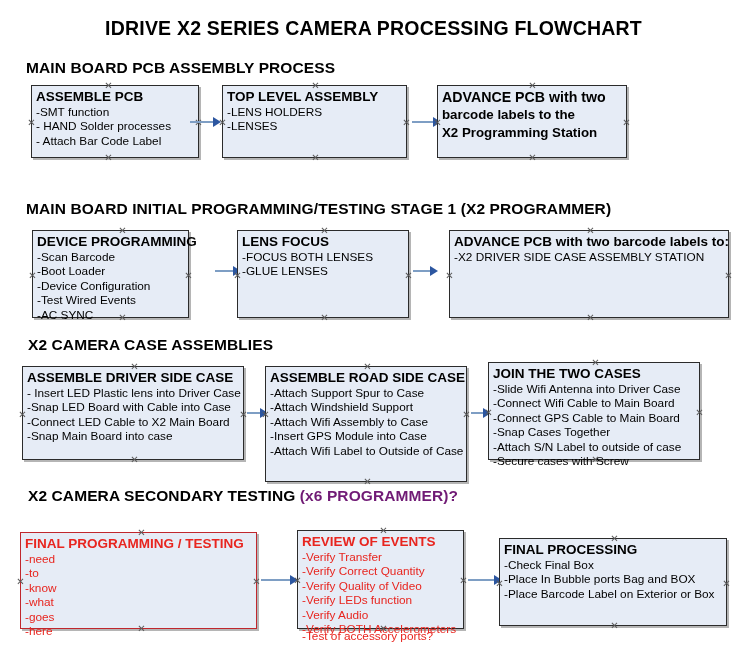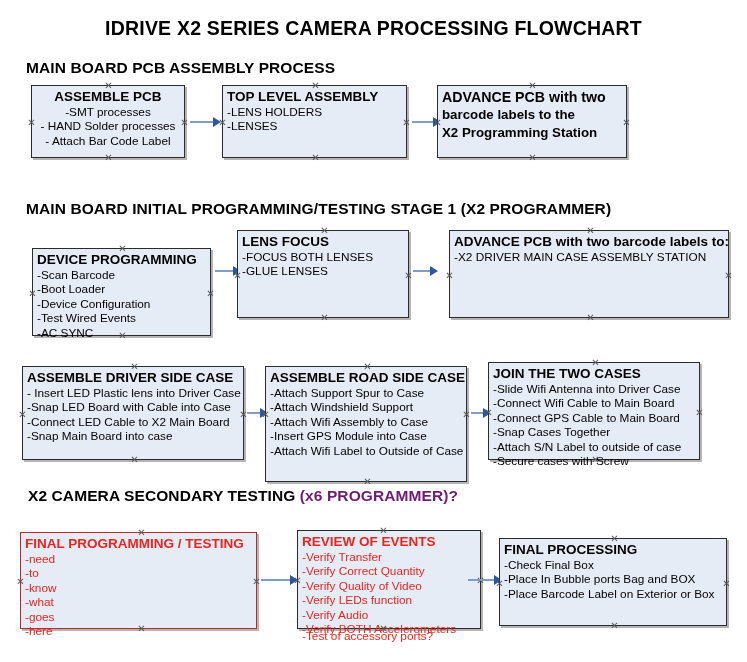--- a/index.html
+++ b/index.html
@@ -118,24 +118,24 @@
 <body>
 
 <div id="canvas">
 
   <div class="abs" id="doc-title">IDRIVE X2  SERIES CAMERA PROCESSING FLOWCHART</div>
 
   <div class="abs section-header" style="left:26px; top:59px;">
     <span>MAIN BOARD PCB ASSEMBLY PROCESS</span>
   </div>
 
-  <div class="abs box" style="left:31px; top:85px; width:154px; height:73px;text-align:center;">
+  <div class="abs box" style="left:31px; top:85px; width:168px; height:73px;">
     <div class="box-inner">
       <div class="box-title">ASSEMBLE PCB</div>
-      <div class="box-line">-SMT processes</div>
+      <div class="box-line">-SMT function</div>
       <div class="box-line">- HAND Solder processes</div>
       <div class="box-line">- Attach Bar Code Label</div>
     </div>
     <span class="handle" style="left:72px; top:-5px;"></span>
     <span class="handle" style="left:72px; bottom:-5px;"></span>
     <span class="handle" style="left:-5px; top:32px;"></span>
     <span class="handle" style="right:-5px; top:32px;"></span>
   </div>
 
   <div class="conn-line abs" style="left:190px; top:121px; width:26px;"></div>
@@ -165,21 +165,21 @@
     <span class="handle" style="left:90px; top:-5px;"></span>
     <span class="handle" style="left:90px; bottom:-5px;"></span>
     <span class="handle" style="left:-5px; top:32px;"></span>
     <span class="handle" style="right:-5px; top:32px;"></span>
   </div>
 
   <div class="abs section-header" style="left:26px; top:200px;">
     <span>MAIN BOARD INITIAL PROGRAMMING/TESTING STAGE 1 (X2 PROGRAMMER)</span>
   </div>
 
-  <div class="abs box" style="left:32px; top:248px; width:179px; height:88px;">
+  <div class="abs box" style="left:32px; top:230px; width:157px; height:88px;">
     <div class="box-inner">
       <div class="box-title">DEVICE PROGRAMMING</div>
       <div class="box-line">-Scan Barcode</div>
       <div class="box-line">-Boot Loader</div>
       <div class="box-line">-Device Configuration</div>
       <div class="box-line">-Test Wired Events</div>
       <div class="box-line">-AC SYNC</div>
     </div>
     <span class="handle" style="left:85px; top:-5px;"></span>
     <span class="handle" style="left:85px; bottom:-5px;"></span>
@@ -201,28 +201,31 @@
     <span class="handle" style="left:-5px; top:40px;"></span>
     <span class="handle" style="right:-5px; top:40px;"></span>
   </div>
 
   <div class="conn-line abs" style="left:413px; top:270px; width:22px;"></div>
   <div class="conn-head abs" style="left:430px; top:266px;"></div>
 
   <div class="abs box" style="left:433px; top:230px; width:280px; height:88px;margin-left:16px;">
     <div class="box-inner">
       <div class="box-title">ADVANCE PCB with two barcode labels to:</div>
-      <div class="box-line">-X2 DRIVER  MAIN  CASE  ASSEMBLY STATION</div>
+      <div class="box-line">-X2 DRIVER  SIDE  CASE  ASSEMBLY STATION</div>
     </div>
     <span class="handle" style="left:136px; top:-5px;"></span>
     <span class="handle" style="left:136px; bottom:-5px;"></span>
     <span class="handle" style="left:-5px; top:40px;"></span>
     <span class="handle" style="right:-5px; top:40px;"></span>
   </div>
 
+  <div class="abs section-header" style="left:28px; top:336px;">
+    <span>X2 CAMERA CASE ASSEMBLIES</span>
+  </div>
 
   <div class="abs box" style="left:22px; top:366px; width:222px; height:94px;">
     <div class="box-inner">
       <div class="box-title">ASSEMBLE DRIVER SIDE CASE</div>
       <div class="box-line">- Insert LED Plastic lens into Driver Case</div>
       <div class="box-line">-Snap LED Board with Cable into Case</div>
       <div class="box-line">-Connect LED Cable to X2 Main Board</div>
       <div class="box-line">-Snap Main Board into case</div>
     </div>
     <span class="handle" style="left:107px; top:-5px;"></span>
@@ -284,21 +287,21 @@
     </div>
     <span class="handle" style="left:116px; top:-5px;"></span>
     <span class="handle" style="left:116px; bottom:-5px;"></span>
     <span class="handle" style="left:-5px; top:44px;"></span>
     <span class="handle" style="right:-5px; top:44px;"></span>
   </div>
 
   <div class="conn-line abs" style="left:261px; top:579px; width:33px;"></div>
   <div class="conn-head abs" style="left:290px; top:575px;"></div>
 
-  <div class="abs box red-text" style="left:297px; top:530px; width:184px; height:99px;">
+  <div class="abs box red-text" style="left:297px; top:530px; width:167px; height:99px;">
     <div class="box-inner">
       <div class="box-title">REVIEW OF EVENTS</div>
       <div class="box-line">-Verify Transfer</div>
       <div class="box-line">-Verify Correct Quantity</div>
       <div class="box-line">-Verify Quality of Video</div>
       <div class="box-line">-Verify LEDs function</div>
       <div class="box-line">-Verify Audio</div>
       <div class="box-line">-Verify BOTH Accelerometers</div>
     </div>
     <div class="overflow-line" style="top:98px;">-Test of accessory ports?</div>

